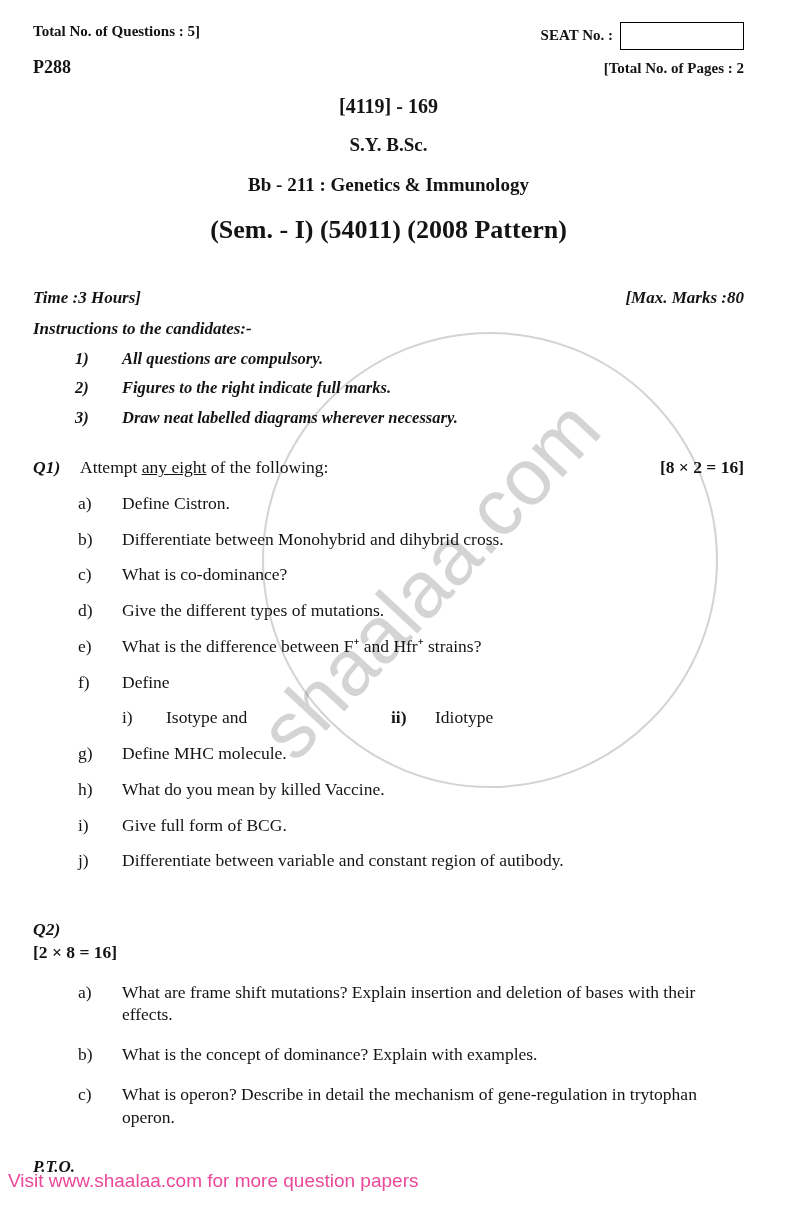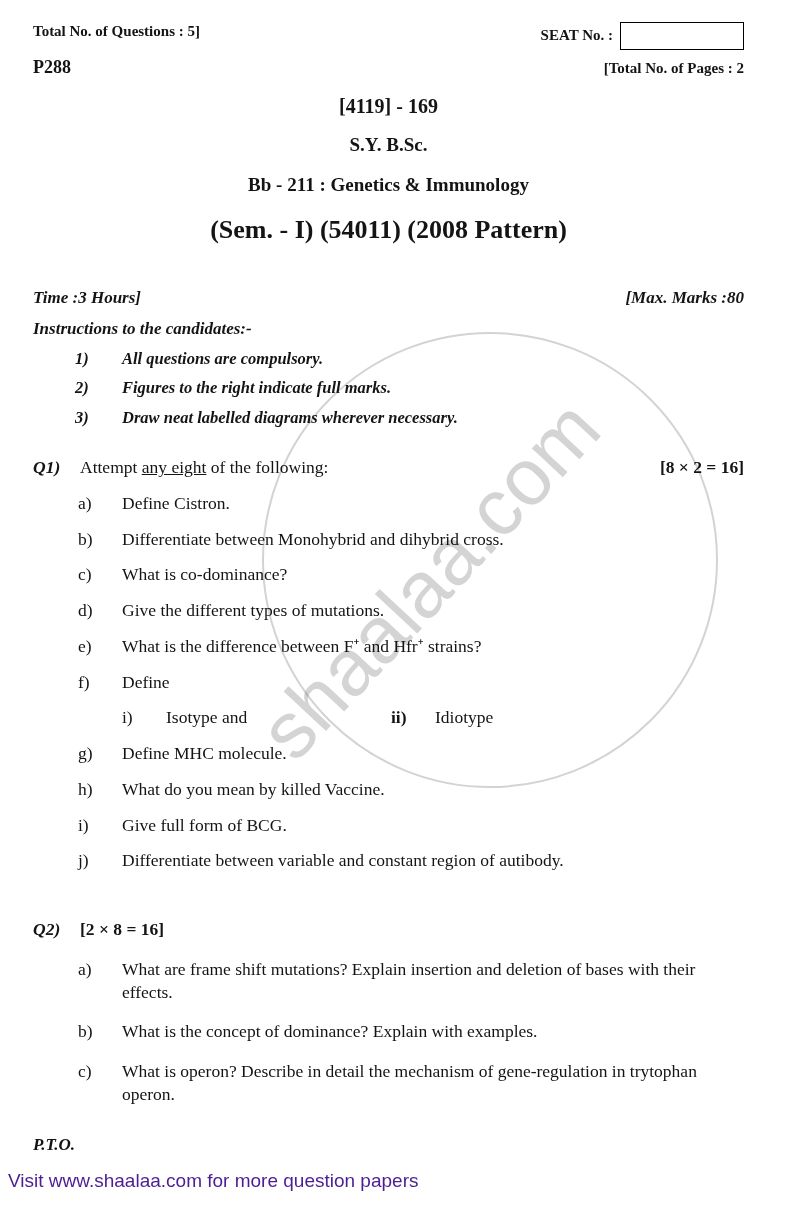--- a/index.html
+++ b/index.html
@@ -105,33 +105,33 @@
 
   .sub-row { display: flex; margin-left: 45px; margin-top: 13px; }
   .sub-label { width: 44px; flex-shrink: 0; }
   .sub-text { flex: 1; max-width: 640px; }
 
   .ff-row { display: flex; margin-left: 89px; margin-top: 13px; }
   .ff-label-i { width: 44px; flex-shrink: 0; }
   .ff-text-i { width: 225px; }
   .ff-label-ii { width: 44px; flex-shrink: 0; font-weight: bold; }
 
-  .q2-gap { margin-top: 46px; }
+  .q2-gap { margin-top: 46px; flex-direction: column; }
   .q2-item { margin-top: 17px; }
 
   .pto-row { margin-top: 28px; font-size: 17px; }
 
   .visit-footer {
     position: absolute;
     left: 8px;
     top: 1170px;
     z-index: 2;
     font-family: "Liberation Sans", sans-serif;
     font-size: 19px;
-    color: #4c1d95;
+    color: #ec4899;
   }
 </style>
 </head>
 <body>
 
 <div class="page">
 
   <div class="watermark">
     <div class="wm-circle"></div>
     <div class="wm-text">shaalaa.com</div>

